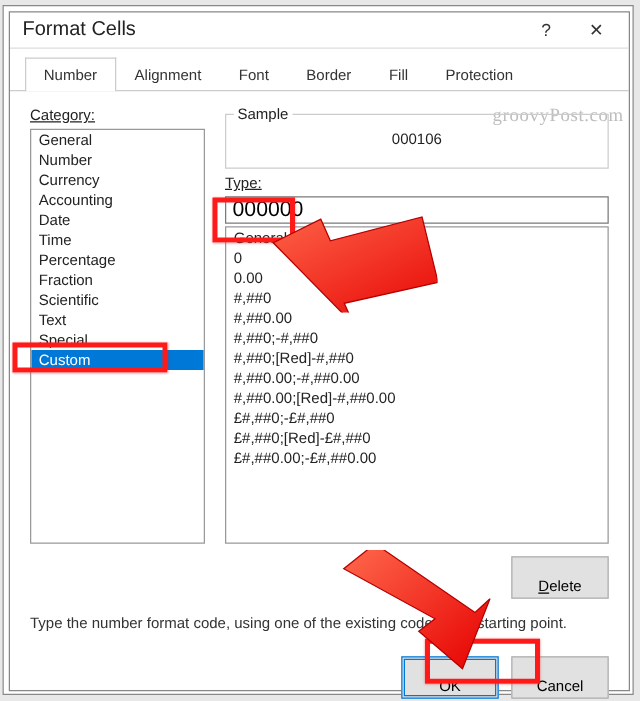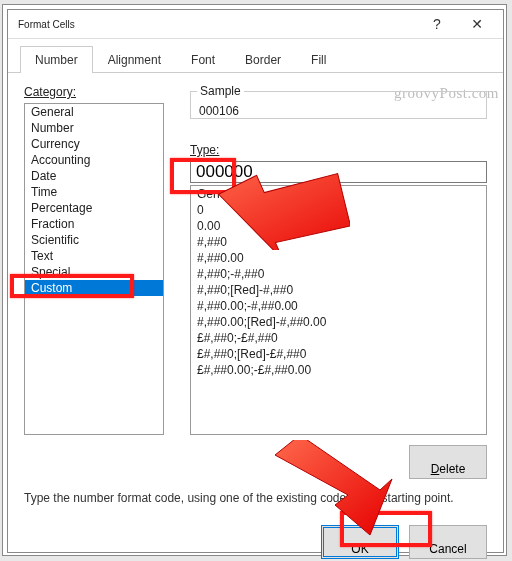--- a/index.html
+++ b/index.html
@@ -30,21 +30,21 @@
     flex-direction: column;
   }
   
   .titlebar {
     height: 30px;
     display: flex;
     align-items: center;
     padding: 0 6px 0 10px;
     border-bottom: 1px solid #ddd;
   }
-  .titlebar .title { flex: 1; font-size: 10px; }
+  .titlebar .title { flex: 1; font-size: 16px; }
   .titlebar .tbtn {
     width: 40px; height: 28px;
     display: flex; align-items: center; justify-content: center;
     font-size: 14px; color: #333;
   }
   
   .tabs {
     display: flex;
     padding: 6px 12px 0 12px;
     border-bottom: 1px solid #ccc;
@@ -75,21 +75,21 @@
   .watermark {
     position: absolute;
     top: 12px; right: 4px;
     color: #bdbdbd;
     font-size: 15px;
     font-family: Georgia, serif;
     letter-spacing: 0.5px;
   }
   .columns {
     display: flex;
-    gap: 26px;
+    gap: 16px;
     height: 350px;
   }
   .col-left {
     width: 140px;
     display: flex;
     flex-direction: column;
   }
   .label { font-size: 12px; margin-bottom: 4px; }
   .cat-list {
     flex: 1;
@@ -107,24 +107,25 @@
     background: #0078d7;
     color: #fff;
   }
   .col-right {
     flex: 1;
     display: flex;
     flex-direction: column;
   }
   .sample-box {
     border: 1px solid #ccc;
-    padding: 6px 8px 0 8px;
+    padding: 6px 8px 16px 8px;
     margin-top: 6px;
-    margin-bottom: 24px;
+    margin-bottom: 4px;
     position: relative;
+    text-align: center;
   }
   .sample-box .slabel {
     position: absolute;
     top: -8px; left: 6px;
     background: #fff;
     padding: 0 3px;
     font-size: 12px;
   }
   .sample-val {
     padding-top: 6px;
@@ -204,20 +205,21 @@
     <div class="tbtn">?</div>
     <div class="tbtn">✕</div>
   </div>
 
   <div class="tabs">
     <div class="tab active">Number</div>
     <div class="tab">Alignment</div>
     <div class="tab">Font</div>
     <div class="tab">Border</div>
     <div class="tab">Fill</div>
+    <div class="tab">Protection</div>
   </div>
 
   <div class="body">
     <div class="watermark">groovyPost.com</div>
 
     <div class="columns">
 
       <div class="col-left">
         <div class="label"><u>Category:</u></div>
         <div class="cat-list" id="cat-list">

